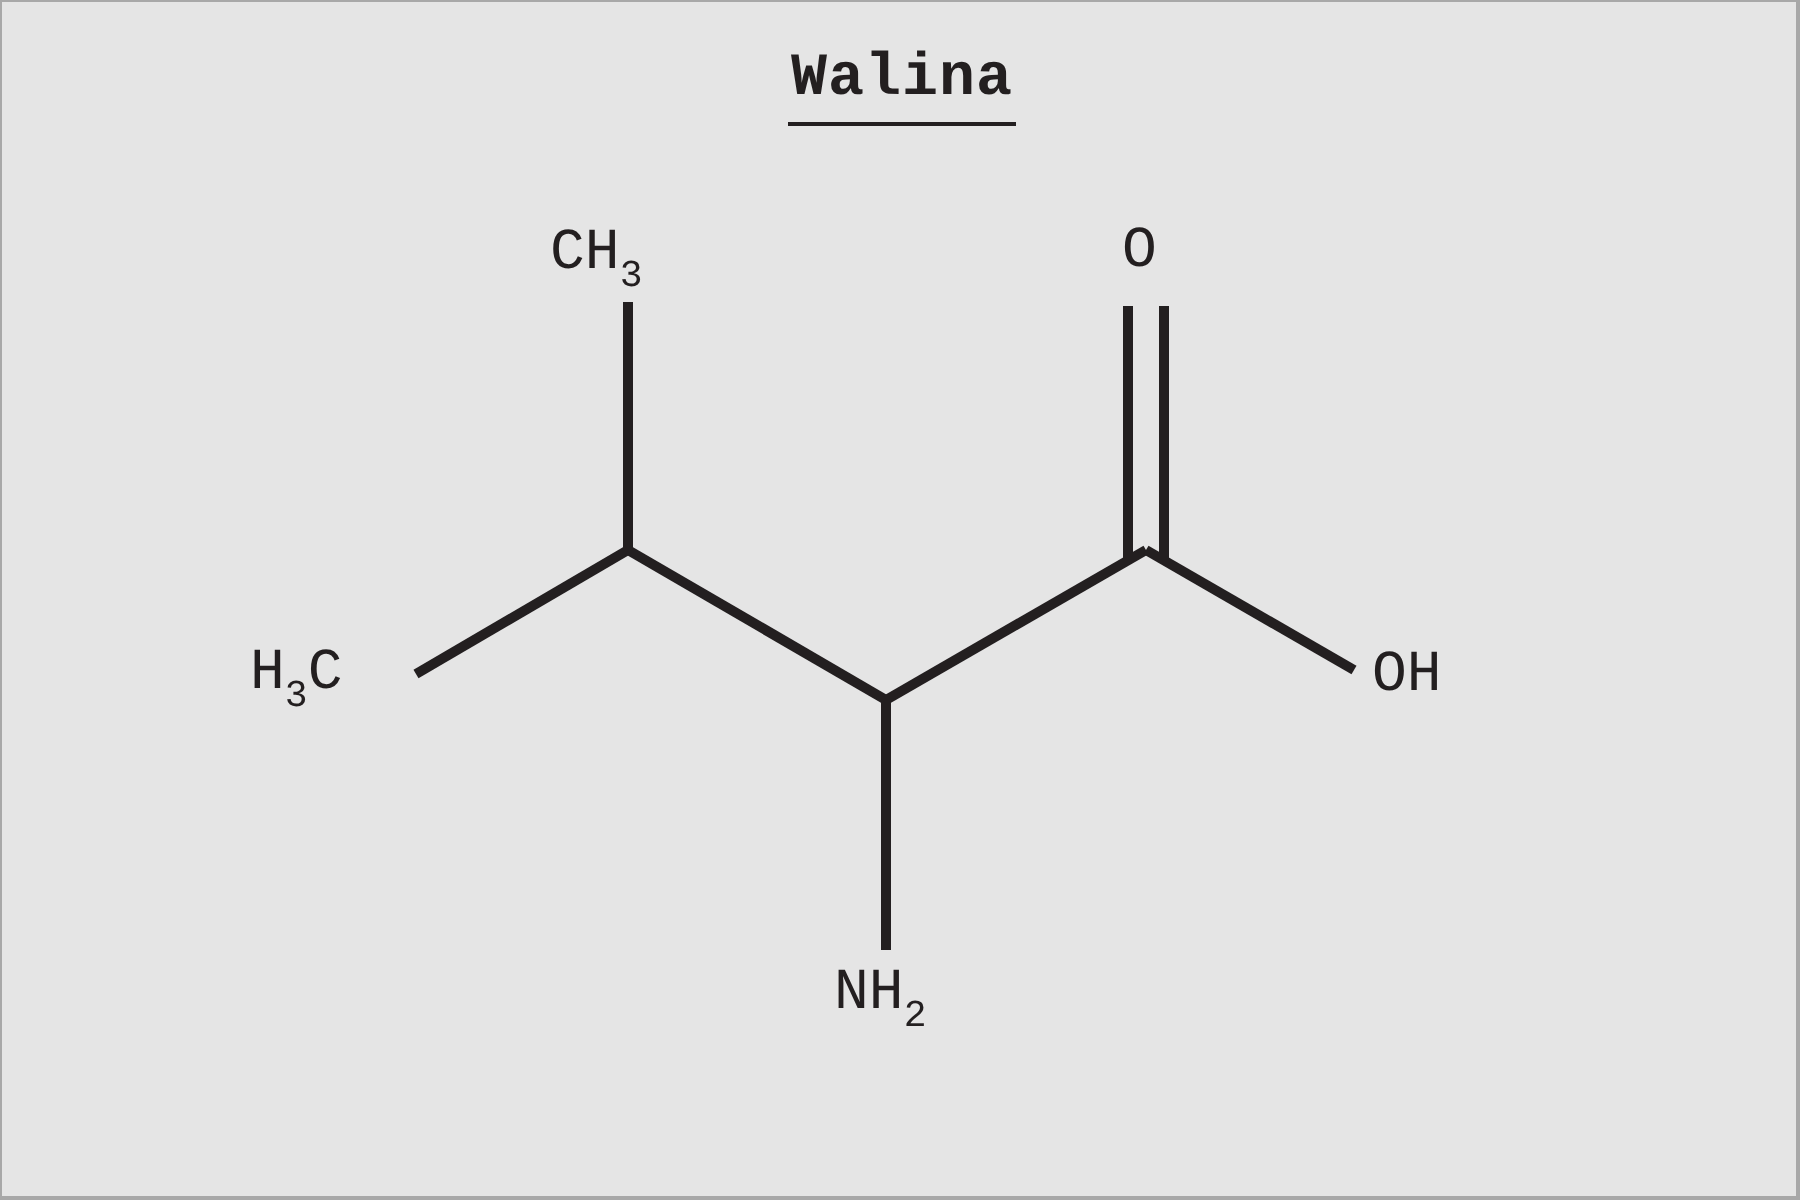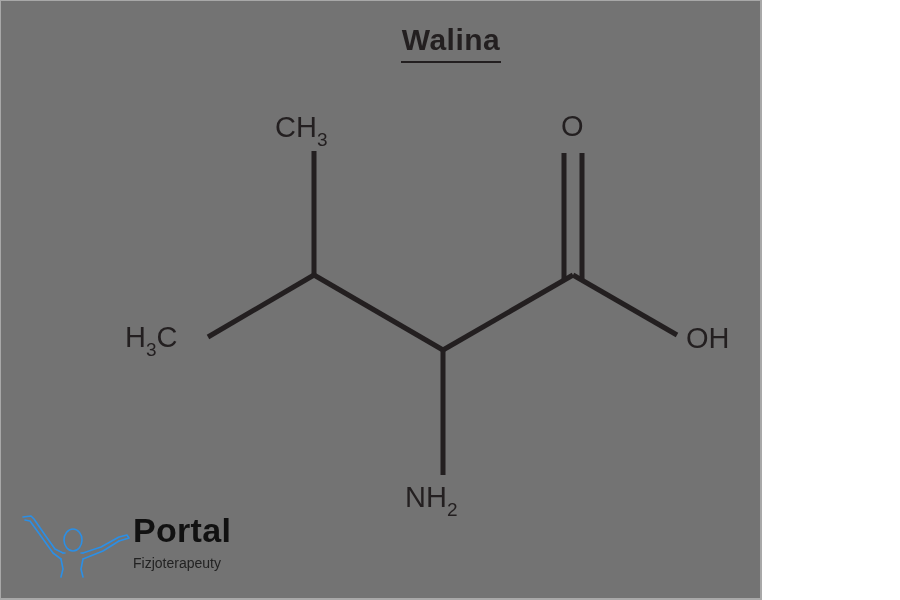--- a/index.html
+++ b/index.html
@@ -1,26 +1,26 @@
 <!DOCTYPE html>
 <html><head>
 <meta charset="utf-8">
 <style>
   html, body { margin: 0; padding: 0; background: #ffffff; }
   .frame {
     position: relative;
-    width: 762px; height: 600px;
+    width: 900px; height: 600px;
     box-sizing: border-box;
-    background: #737373;
+    background: #e5e5e5;
     border-left: 1px solid #a8a8a8;
     border-top: 1px solid #a8a8a8;
     border-right: 2px solid #a8a8a8;
     border-bottom: 2px solid #a8a8a8;
     overflow: hidden;
-    font-family: Liberation Sans, sans-serif;
+    font-family: Liberation Mono, monospace;
     color: #231f20;
   }
   .title {
     position: absolute;
     left: 0; width: 900px; top: 20px;
     text-align: center;
     font-size: 30px;
     font-weight: bold;
     letter-spacing: 0.5px;
   }
@@ -96,37 +96,17 @@
   </svg>
 
   <div class="lbl" style="left:274px; top:111px;"><span>CH</span><sub>3</sub></div>
 
   <div class="lbl" style="left:124px; top:321px;"><span>H</span><sub>3</sub><span>C</span></div>
 
   <div class="lbl" style="left:560px; top:110px;"><span>O</span></div>
 
   <div class="lbl" style="left:685px; top:322px;"><span>OH</span></div>
 
-  <div class="lbl" style="left:404px; top:481px;"><span>NH</span><sub>2</sub></div>
+  <div class="lbl" style="left:416px; top:481px;"><span>NH</span><sub>2</sub></div>
 
-  <div class="logo">
-    <svg width="112" height="66" viewBox="0 0 112 66" style="position:absolute;left:0;top:0;">
-      <g fill="none" stroke="#2b8fe6" stroke-width="1.6" stroke-linejoin="round" stroke-linecap="round">
-
-        <ellipse cx="54" cy="27" rx="9" ry="11"></ellipse>
-
-        <path d="M4 4 L12 3 L15 6 L26 22 L36 36 L44 40"></path>
-        <path d="M6 7 L11 8 L24 26 L34 40 L42 46"></path>
-
-        <path d="M64 40 L82 34 L100 24 L108 22 L110 25 L100 28"></path>
-        <path d="M64 46 L84 38 L100 28"></path>
-
-        <path d="M42 46 L44 56 L42 64"></path>
-        <path d="M64 46 L62 56 L64 64"></path>
-        <path d="M44 40 L46 40 M62 40 L64 40"></path>
-      </g>
-    </svg>
-    <div class="logo-name">Portal</div>
-    <div class="logo-sub">Fizjoterapeuty</div>
-  </div>
 
 
 </div>
 
 </body></html>

